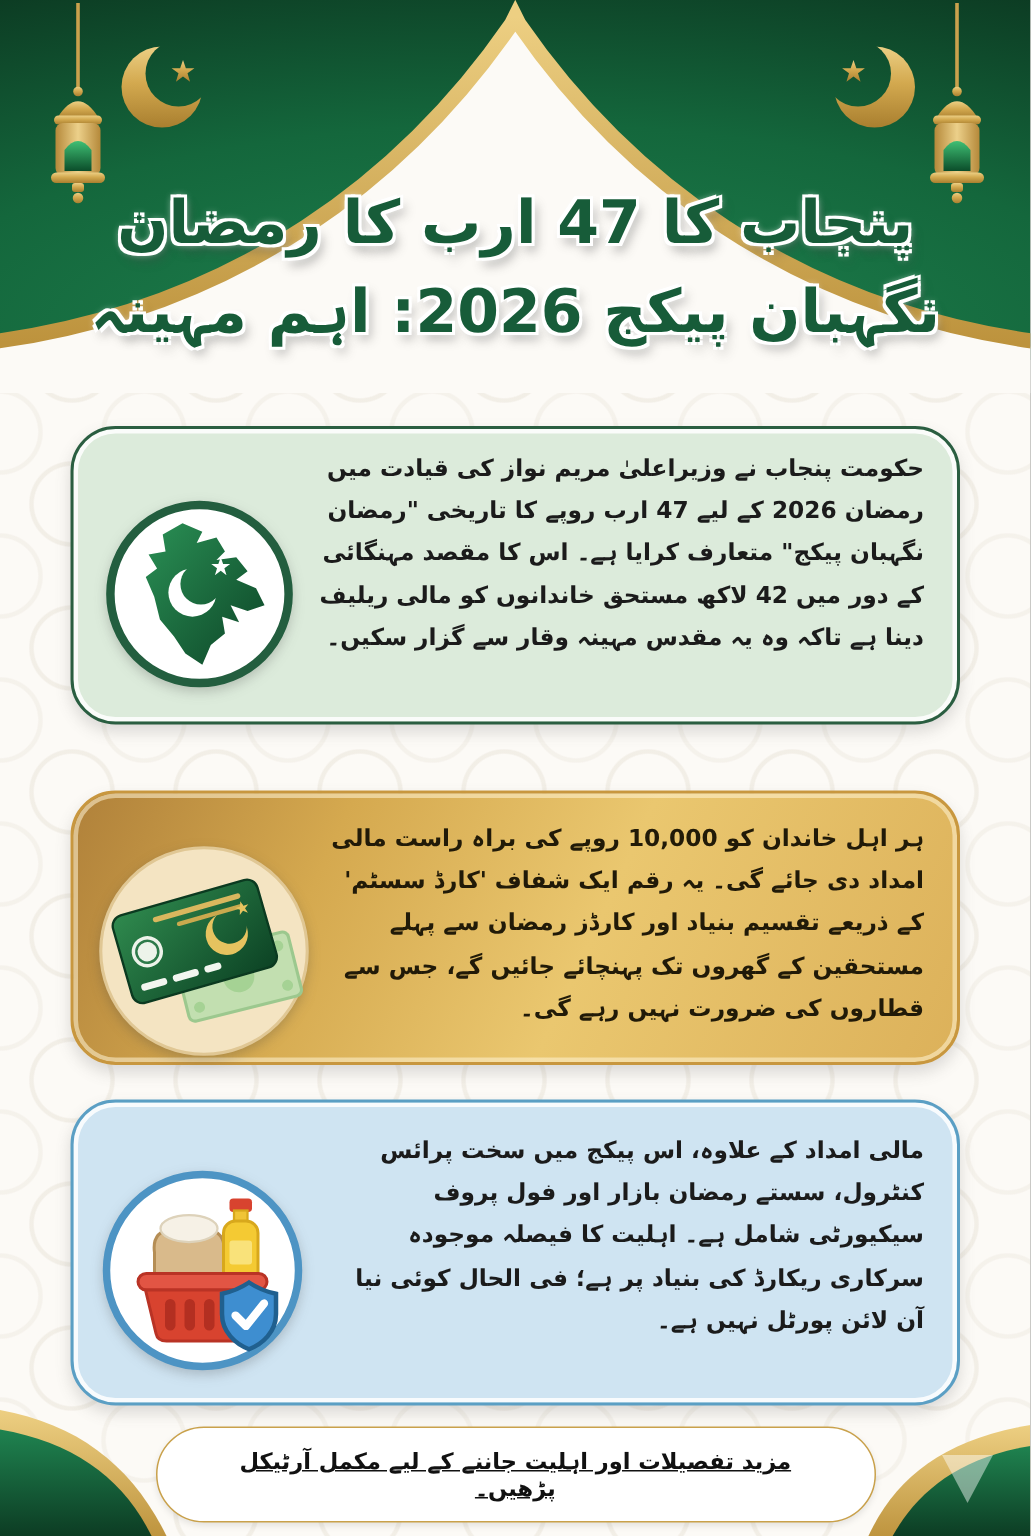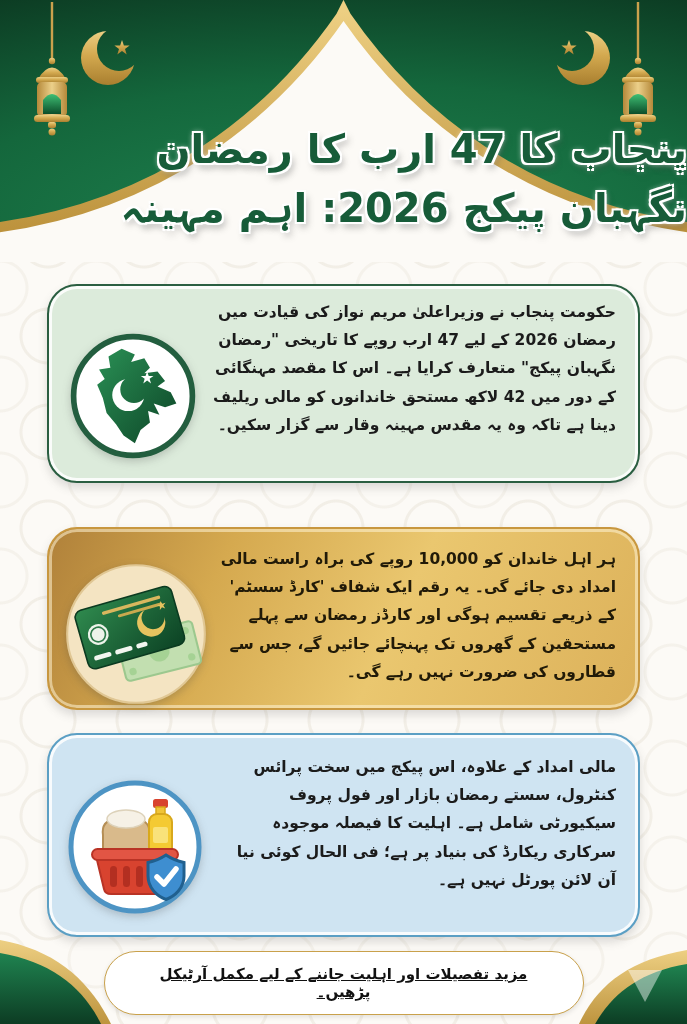--- a/index.html
+++ b/index.html
@@ -11,21 +11,21 @@
       radial-gradient(circle, transparent 25px, rgba(186,168,140,0.14) 26px 28px, transparent 29px),
       radial-gradient(circle, transparent 25px, rgba(186,168,140,0.10) 26px 28px, transparent 29px);
     background-size:96px 96px;
     background-position:0 0,48px 48px;
   }
   .top-decor,.bottom-decor{position:absolute;left:0;display:block;}
   .top-decor{top:0;}
   .bottom-decor{bottom:0;}
   .title{
     position:absolute;top:120px;left:0;width:100%;
-    direction:rtl;
+    text-align:center;direction:rtl;
     font-size:40px;font-weight:bold;line-height:1.48;color:#175c39;
     text-shadow:-2px -2px 0 #fff,2px -2px 0 #fff,-2px 2px 0 #fff,2px 2px 0 #fff,0 0 6px #fff,3px 5px 7px rgba(70,70,70,.4);
   }
   .card{
     position:absolute;left:47px;width:593px;border-radius:30px;box-sizing:border-box;
     box-shadow:0 5px 10px rgba(90,90,90,.20);
   }
   .card-green{
     top:284px;height:199px;background:#dcebdb;border:2.5px solid #2a5e41;
     box-shadow:inset 0 0 0 3px rgba(255,255,255,.85),0 5px 10px rgba(90,90,90,.20);
@@ -196,21 +196,21 @@
             <circle cx="33" cy="63" r="10" fill="#edf3ea"></circle>
             <circle cx="33" cy="63" r="7" fill="none" stroke="#2e7a4a" stroke-width="1.6"></circle>
             <circle cx="85" cy="66" r="13.5" fill="#e6c35f" mask="url(#cresMaskCard)"></circle>
             <path transform="translate(99,53)" d="M0,-4.6 L1.1,-1.4 L4.4,-1.4 L1.7,0.5 L2.7,3.7 L0,1.7 L-2.7,3.7 L-1.7,0.5 L-4.4,-1.4 L-1.1,-1.4 Z" fill="#e6c35f"></path>
             <rect x="23" y="82" width="17" height="4.5" rx="2" fill="#f2f6f0"></rect>
             <rect x="44" y="82" width="17" height="4.5" rx="2" fill="#f2f6f0"></rect>
             <rect x="65" y="82" width="11" height="4.5" rx="2" fill="#f2f6f0"></rect>
           </g>
         </svg>
       </span>
-      <span>ہر اہل خاندان کو 10,000 روپے کی براہ راست مالی امداد دی جائے گی۔ یہ رقم ایک شفاف 'کارڈ سسٹم' کے ذریعے تقسیم ہوگی اور کارڈز رمضان سے پہلے مستحقین کے گھروں تک پہنچائے جائیں گے، جس سے قطاروں کی ضرورت نہیں رہے گی۔</span>
+      <span>ہر اہل خاندان کو 10,000 روپے کی براہ راست مالی امداد دی جائے گی۔ یہ رقم ایک شفاف 'کارڈ سسٹم' کے ذریعے تقسیم بنیاد اور کارڈز رمضان سے پہلے مستحقین کے گھروں تک پہنچائے جائیں گے، جس سے قطاروں کی ضرورت نہیں رہے گی۔</span>
     </div>
   </div>
 
   <div class="card card-blue">
     <div class="card-text">
       <span class="icon-float">
         <svg viewBox="0 0 140 140">
           <circle cx="70" cy="70" r="64" fill="#fff" stroke="#4d94c4" stroke-width="5"></circle>
 
           <path d="M38,58 Q36,44 50,42 L72,42 Q86,44 84,58 L84,84 L38,84 Z" fill="#d9ba8b" stroke="#b58e55" stroke-width="2"></path>

